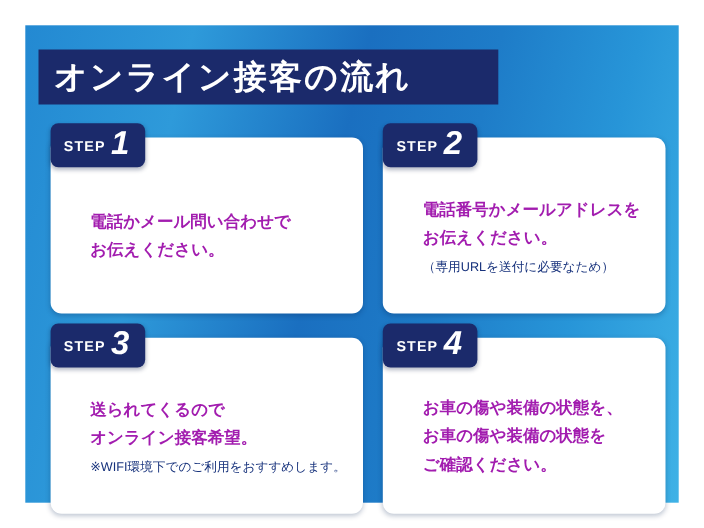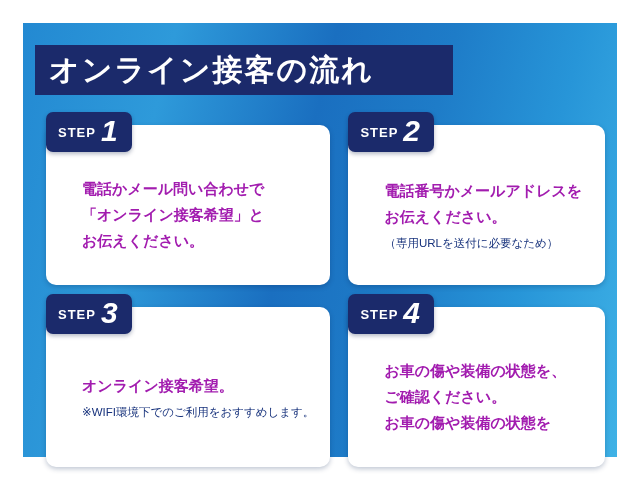--- a/index.html
+++ b/index.html
@@ -124,48 +124,48 @@
     </div>
 
     <div class="grid">
 
       <div class="card">
         <div class="badge">
           <span class="badge-label">STEP</span>
           <span class="badge-num">1</span>
         </div>
         <p class="line">電話かメール問い合わせで</p>
-        <p class="line">「オンライン接客希望」と</p>
         <p class="line">お伝えください。</p>
       </div>
 
       <div class="card">
         <div class="badge">
           <span class="badge-label">STEP</span>
           <span class="badge-num">2</span>
         </div>
         <p class="line">電話番号かメールアドレスを</p>
         <p class="line">お伝えください。</p>
         <p class="note">（専用URLを送付に必要なため）</p>
       </div>
 
       <div class="card">
         <div class="badge">
           <span class="badge-label">STEP</span>
           <span class="badge-num">3</span>
         </div>
+        <p class="line">送られてくるので</p>
         <p class="line">オンライン接客希望。</p>
         <p class="note">※WIFI環境下でのご利用をおすすめします。</p>
       </div>
 
       <div class="card">
         <div class="badge">
           <span class="badge-label">STEP</span>
           <span class="badge-num">4</span>
         </div>
         <p class="line">お車の傷や装備の状態を、</p>
+        <p class="line">お車の傷や装備の状態を</p>
         <p class="line">ご確認ください。</p>
-        <p class="line">お車の傷や装備の状態を</p>
       </div>
 
     </div>
   </div>
 </div>
 
 </body></html>

